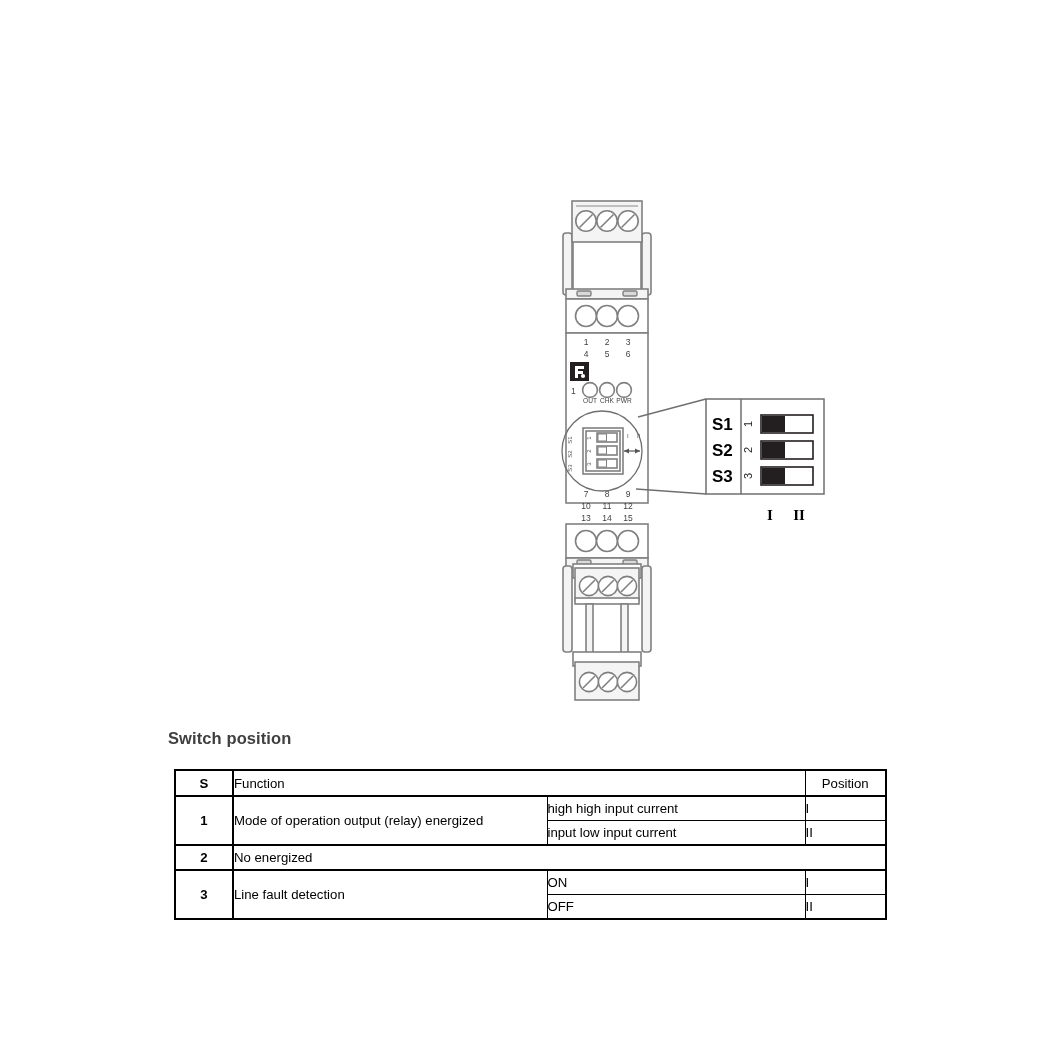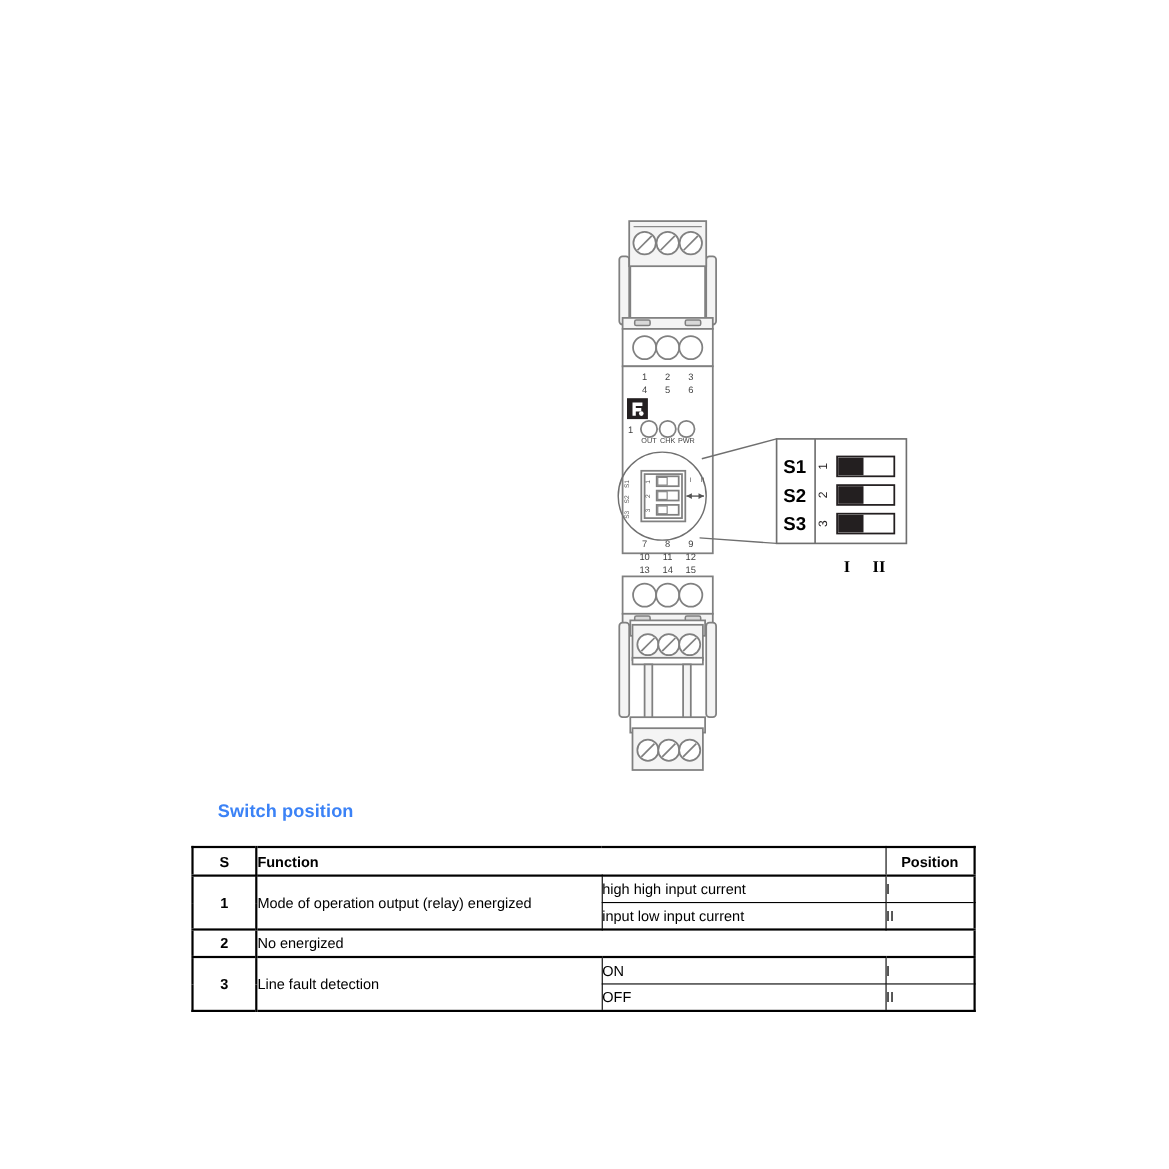--- a/index.html
+++ b/index.html
@@ -22,26 +22,26 @@
     left: 0;
     top: 0;
     width: 1063px;
     height: 720px;
   }
   #device-figure svg { display: block; }
 
   
   #switch-position-heading {
     position: absolute;
-    left: 198px;
+    left: 168px;
     top: 729px;
     font-size: 16.5px;
     font-weight: bold;
     letter-spacing: 0.1px;
-    color: #3b82f6;
+    color: #404040;
   }
 
   
   #switch-table {
     position: absolute;
     left: 174px;
     top: 769px;
     width: 711px;
     border-collapse: collapse;
     table-layout: fixed;
@@ -54,21 +54,21 @@
   #switch-table col.c-pos  { width: 81px; }
 
   #switch-table td, #switch-table th {
     border: 1px solid #000;
     padding: 0;
     height: 23px;
     vertical-align: middle;
     font-weight: normal;
   }
   #switch-table th {
-    font-weight: bold;
+    font-weight: normal;
     height: 24px;
   }
   .cell-pad-l { padding-left: 8px; text-align: left; }
   .cell-center { }
 
   
   #switch-table {
     border: 2px solid #000;
   }
   #switch-table tr.header-row th {

